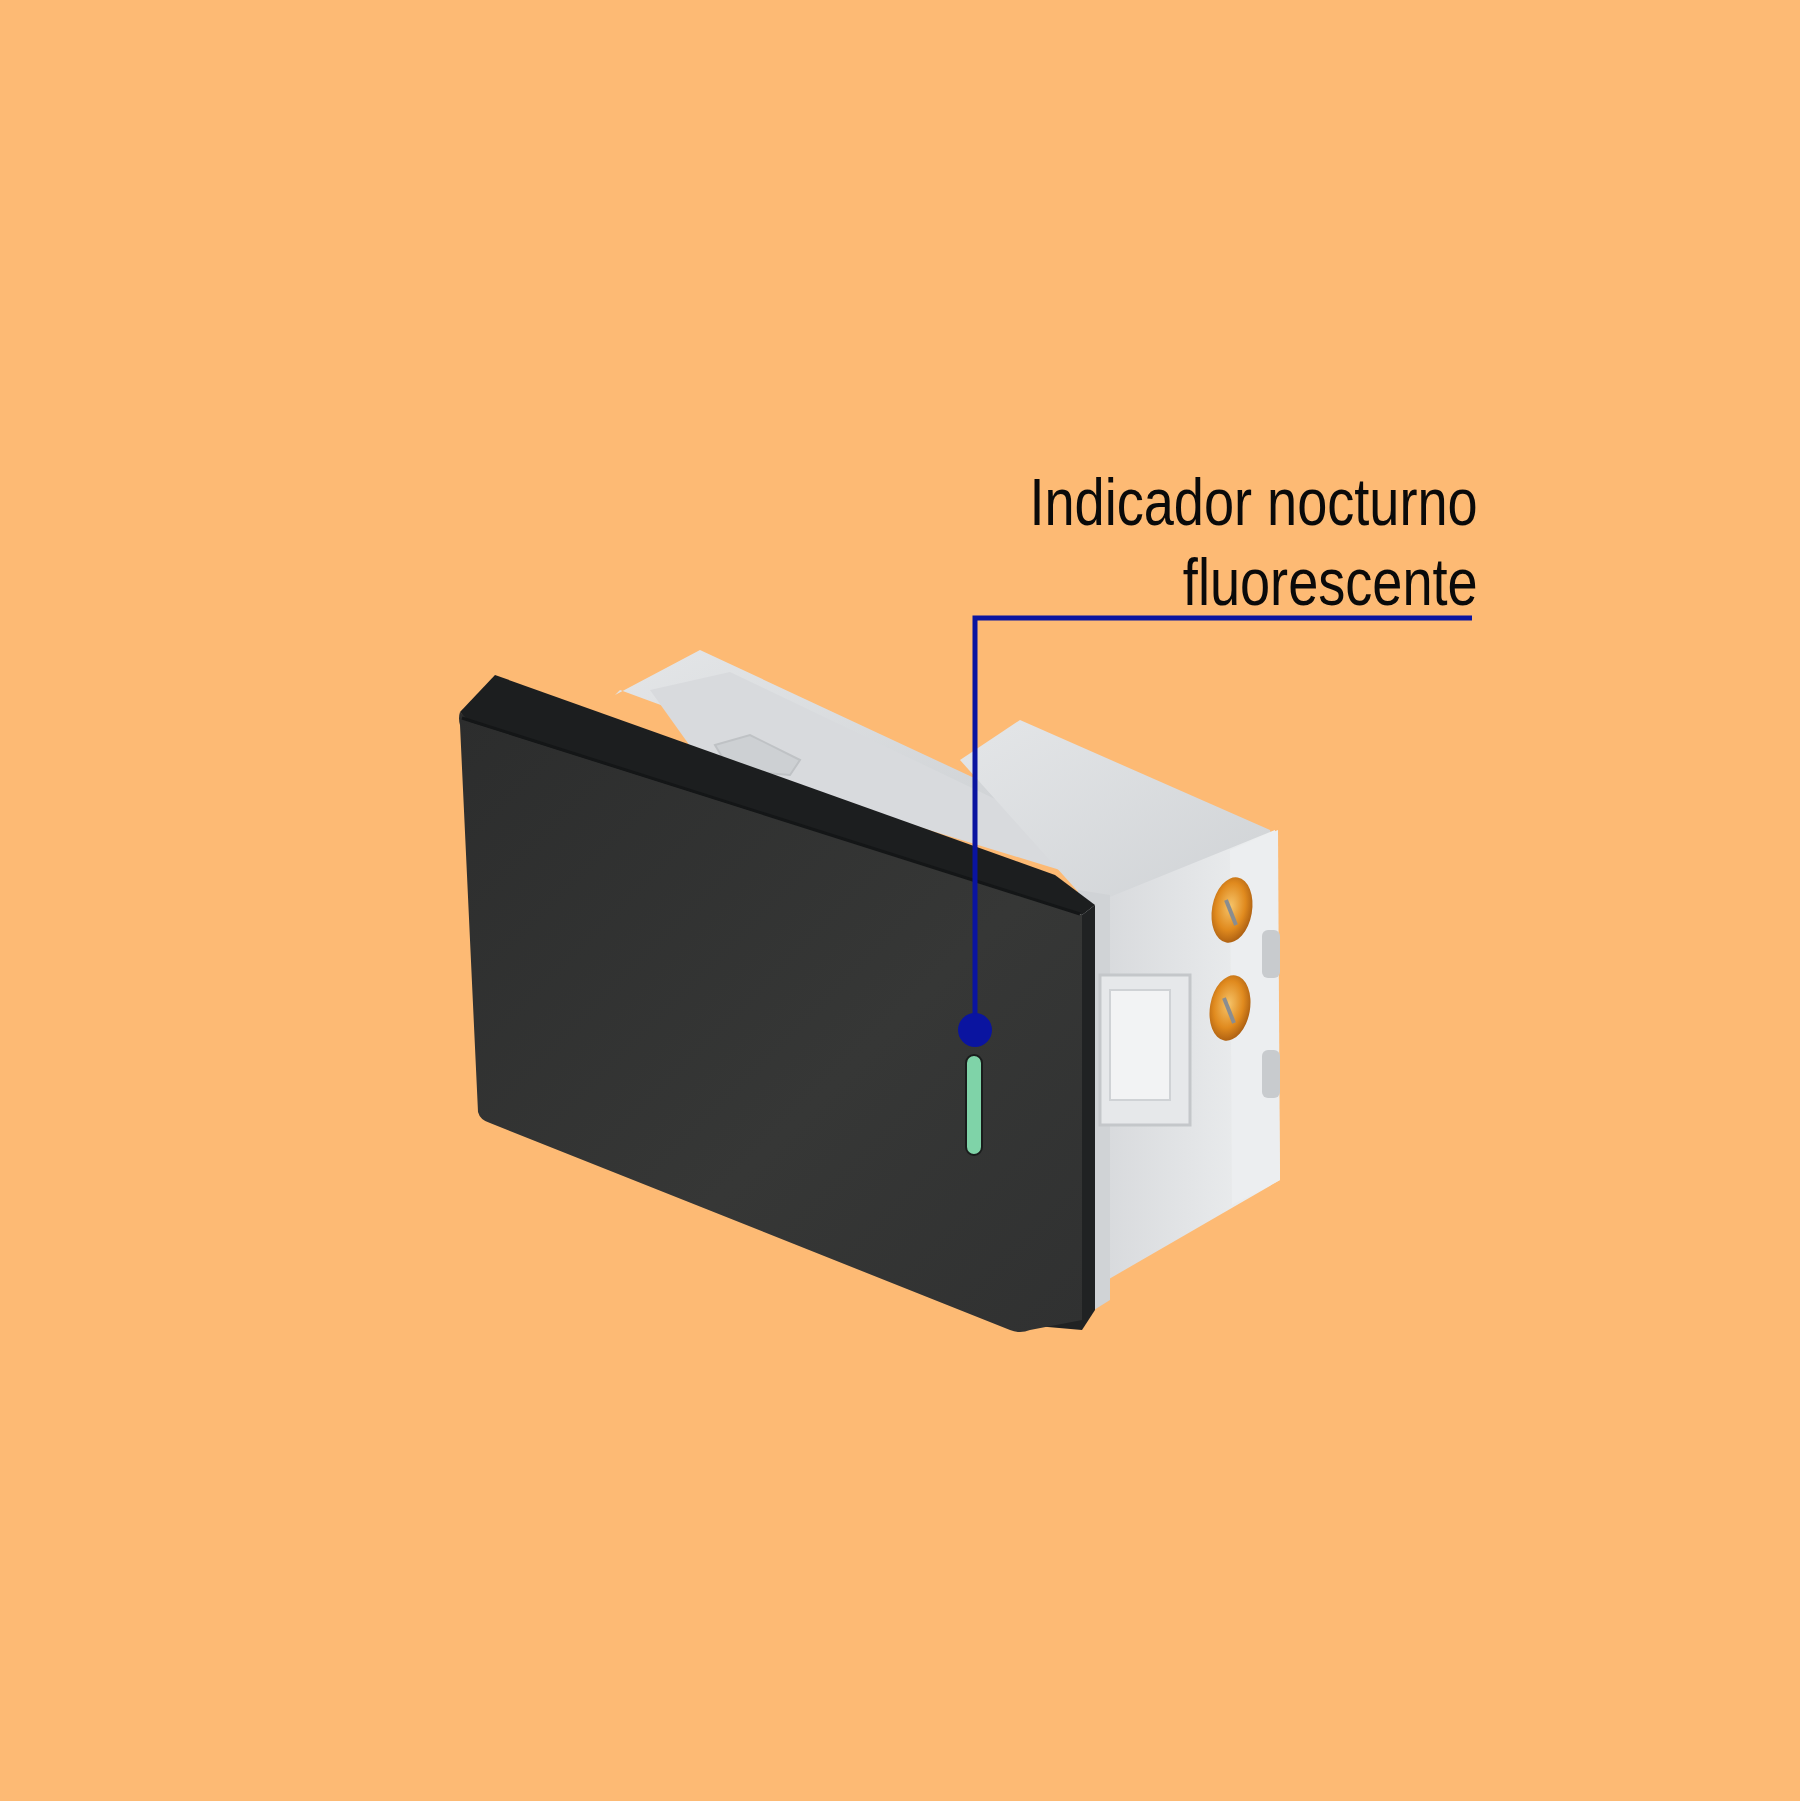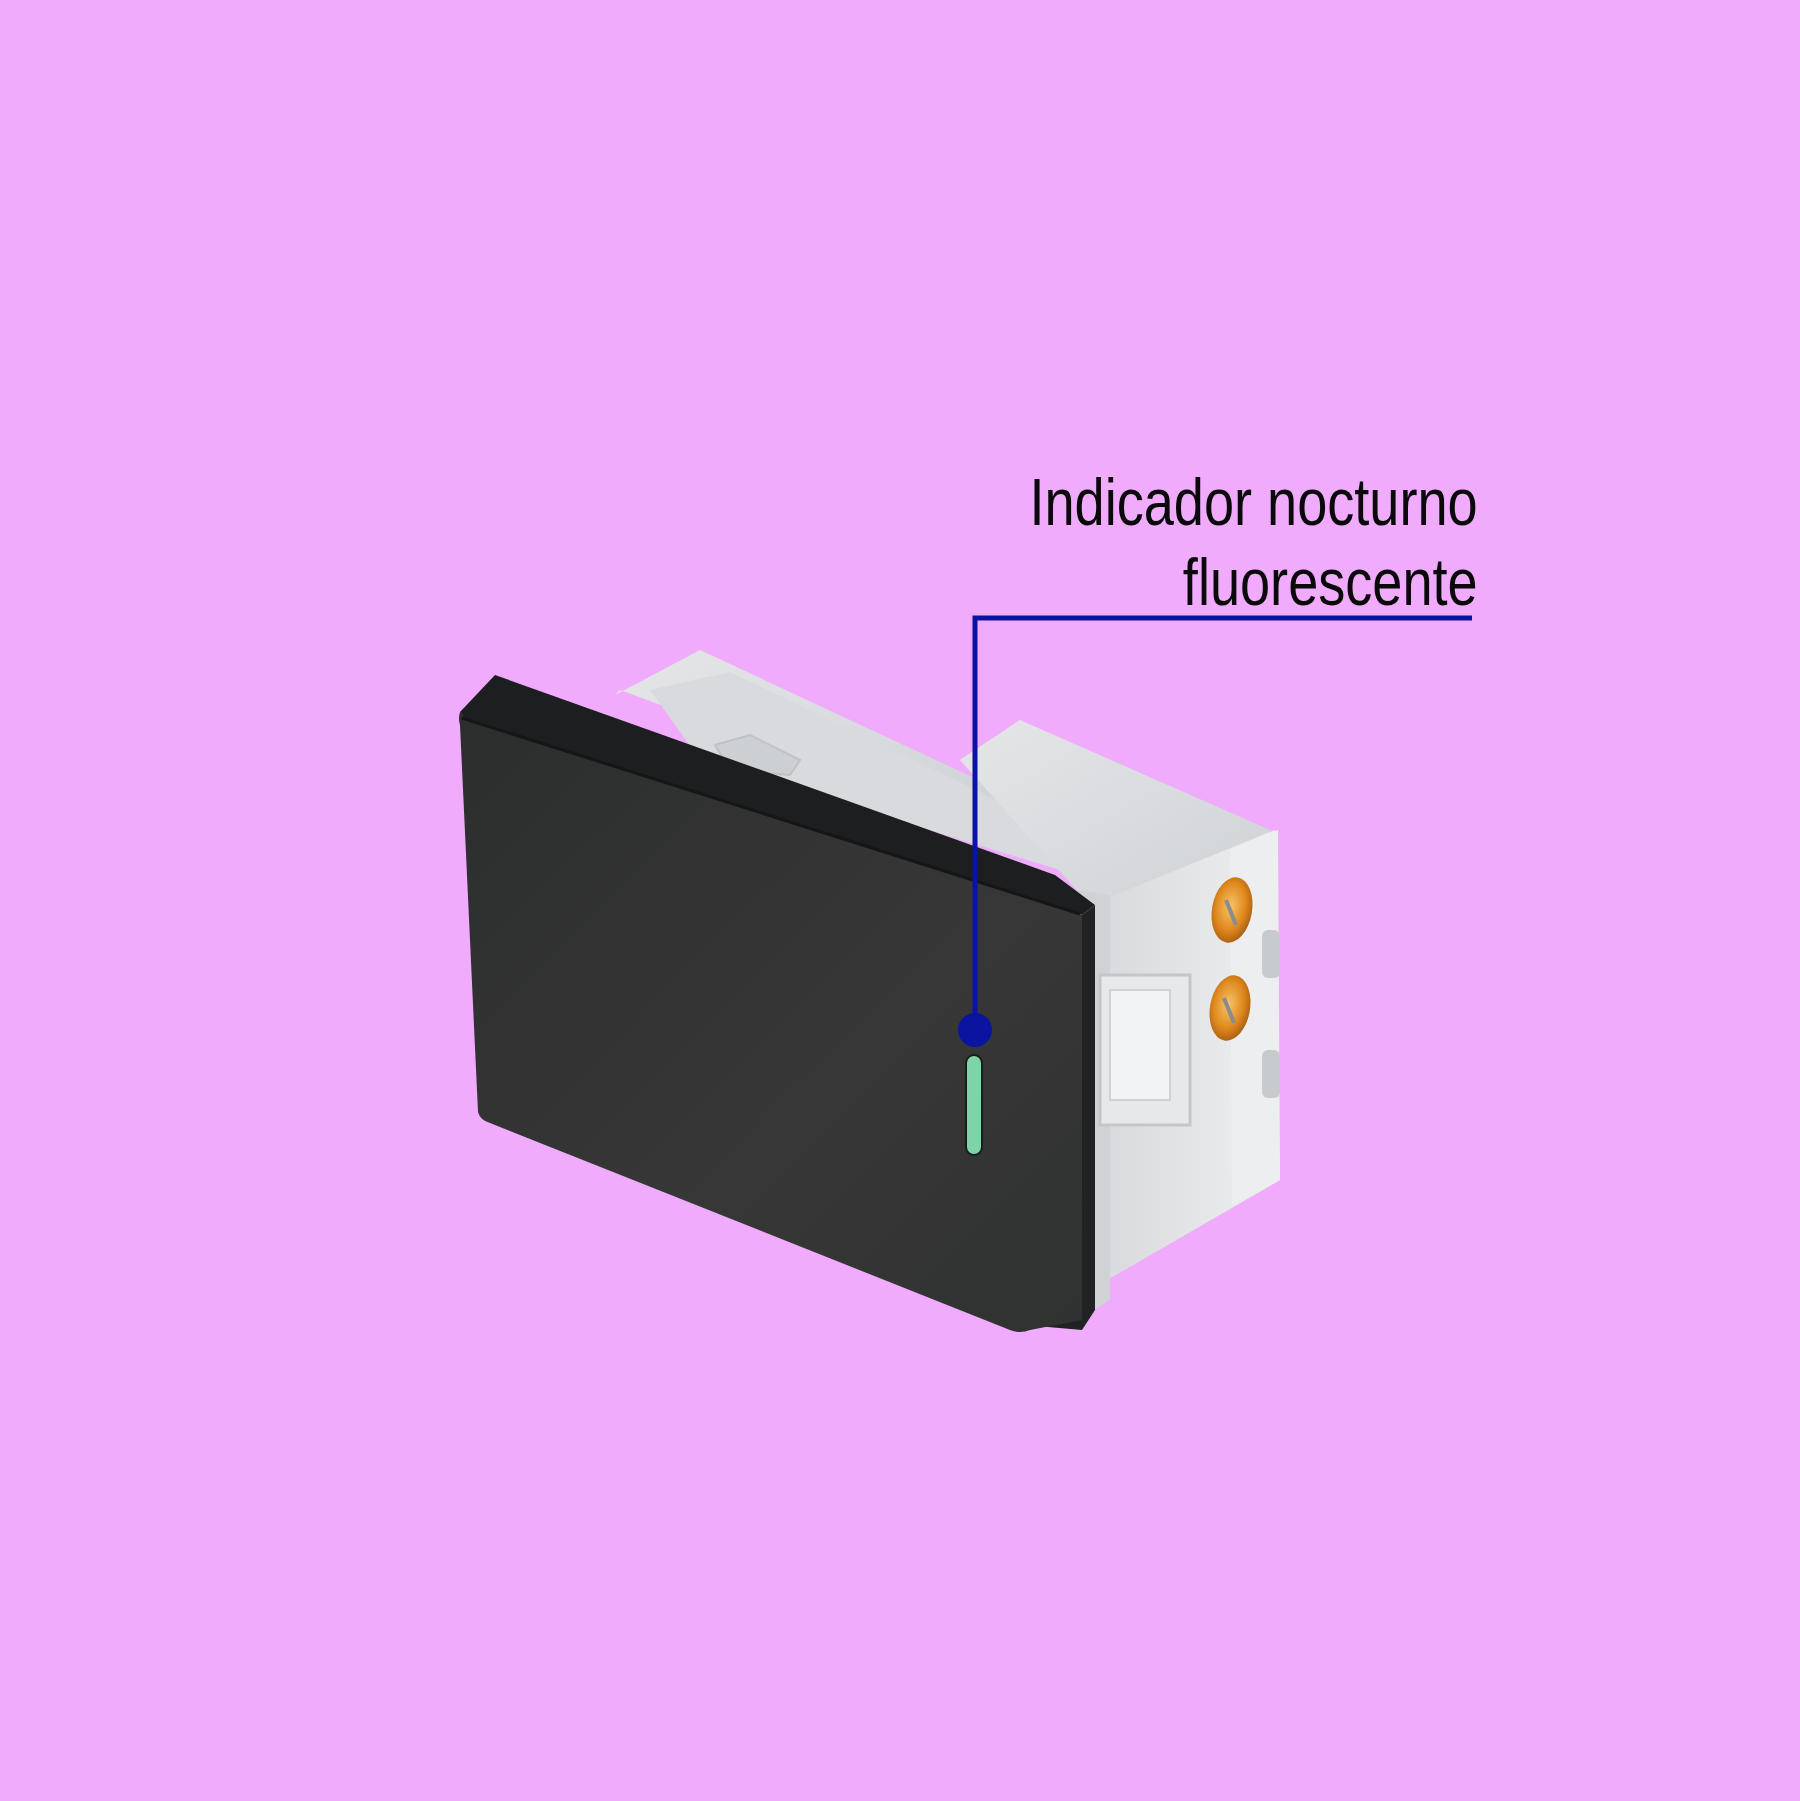--- a/index.html
+++ b/index.html
@@ -1,16 +1,16 @@
 <!DOCTYPE html>
 <html><head>
 <meta charset="utf-8">
 <style>
   html, body { margin: 0; padding: 0; background: #ffffff; }
-  .canvas { position: relative; width: 1800px; height: 1801px; background: #f0abfc; overflow: hidden; }
+  .canvas { position: relative; width: 1800px; height: 1801px; background: #fdba74; overflow: hidden; }
   .product { position: absolute; left: 0; top: 0; width: 1800px; height: 1801px; }
   .callout-text {
     position: absolute; right: 322px; top: 462px;
     text-align: right; color: #0a0a0a;
     font-family: "Liberation Sans", sans-serif;
     font-size: 66px; line-height: 80px; letter-spacing: 0px;
     transform: scaleX(0.82); transform-origin: right top;
   }
   .callout-line { display: block; white-space: nowrap; }
 </style>

